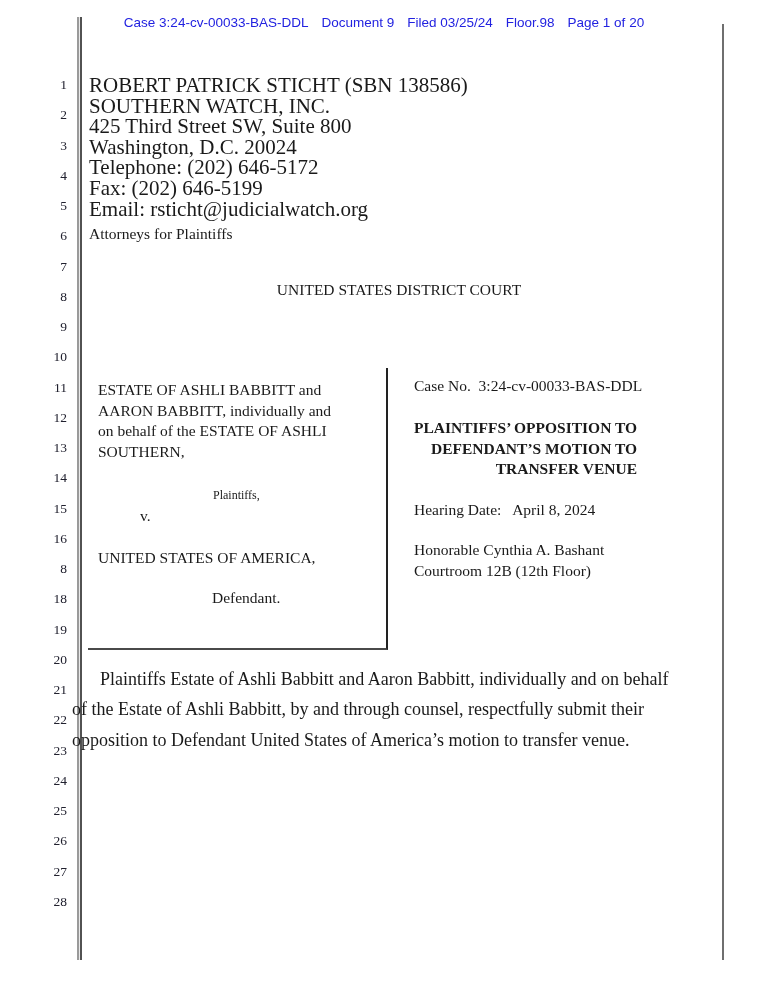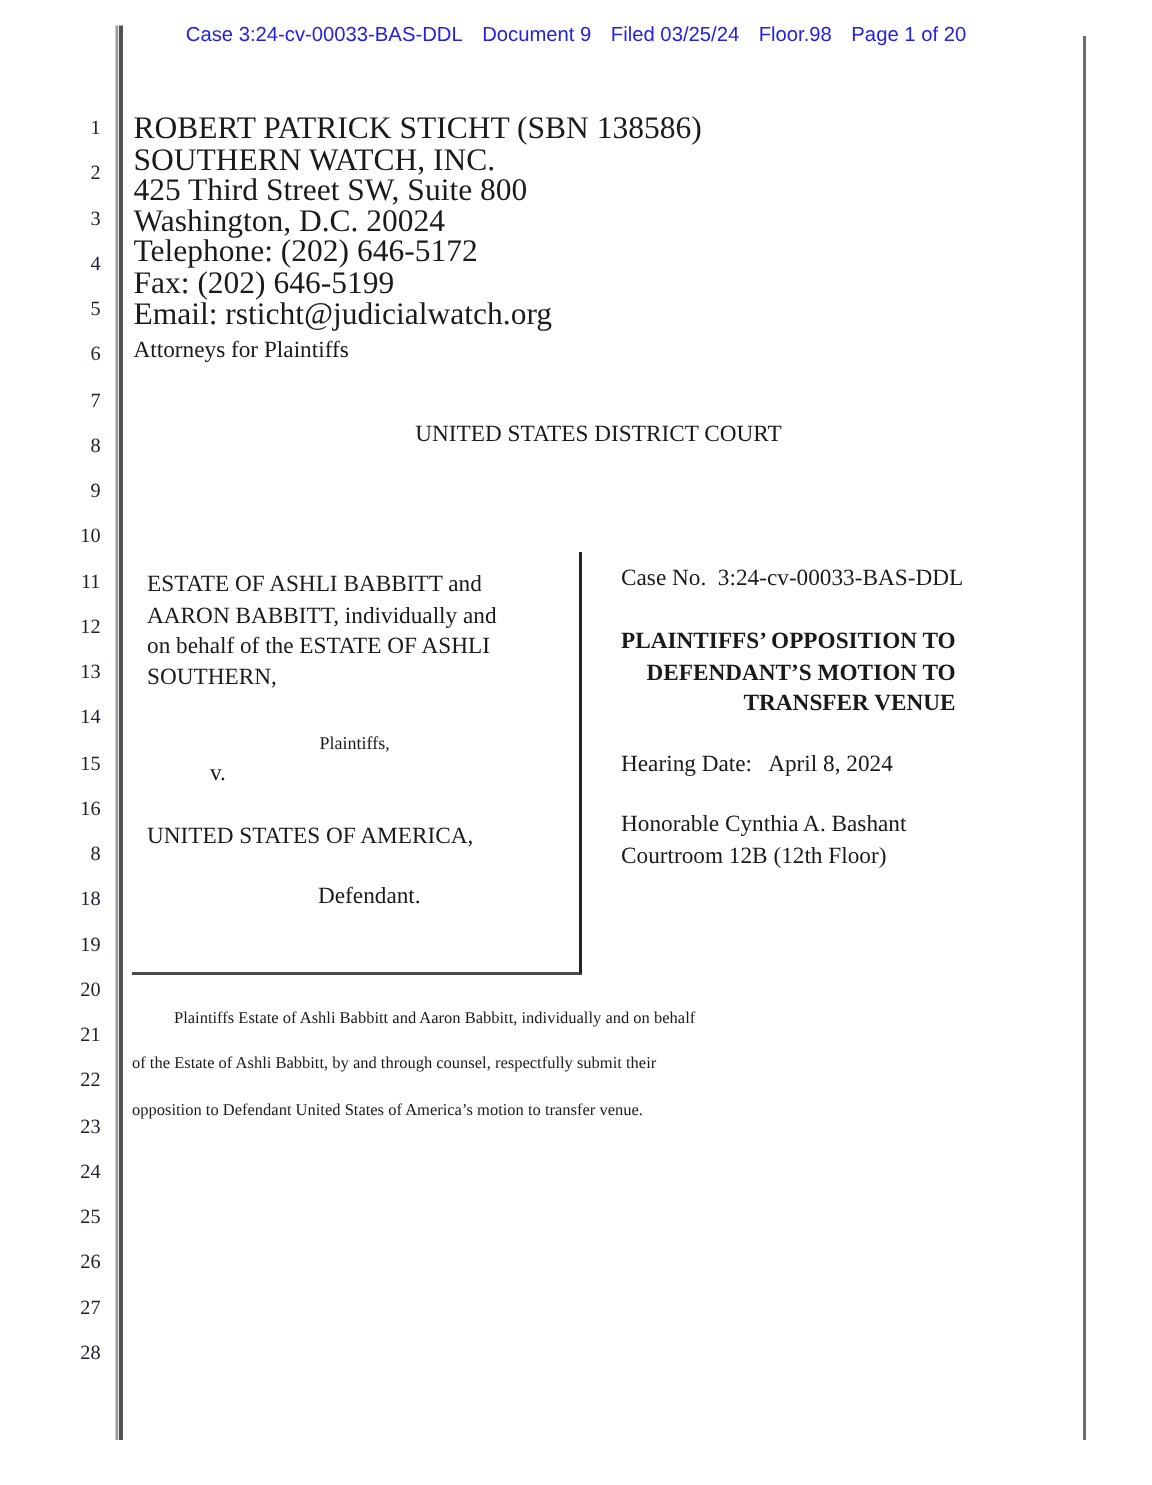--- a/index.html
+++ b/index.html
@@ -52,21 +52,21 @@
   
   .right-col { position:absolute; left:414px; top:368px; width:300px; font-size:15.5px; }
   .right-col .pre { white-space:pre-wrap; }
   .case-no   { position:absolute; left:0; top:8px;   line-height:20.6px; }
   .doc-title { position:absolute; left:0; top:50px;  font-weight:bold; }
   .doc-title div { line-height:20.6px;text-align:right; }
   .hearing   { position:absolute; left:0; top:132px; line-height:20.6px; }
   .judge-blk { position:absolute; left:0; top:172px; }
   .judge-blk div { line-height:20.6px; }
   
-  .body-par { position:absolute; left:88px; top:664px; width:627px; font-size:11px; }
+  .body-par { position:absolute; left:72px; top:664px; width:627px; font-size:18px; }
   .body-par div { line-height:30.3px; }
   .body-par div:first-child { text-indent:28px; }
 </style>
 </head>
 <body>
 
 <div class="page">
 
   <div class="hdr">
     <span>Case 3:24-cv-00033-BAS-DDL</span>

